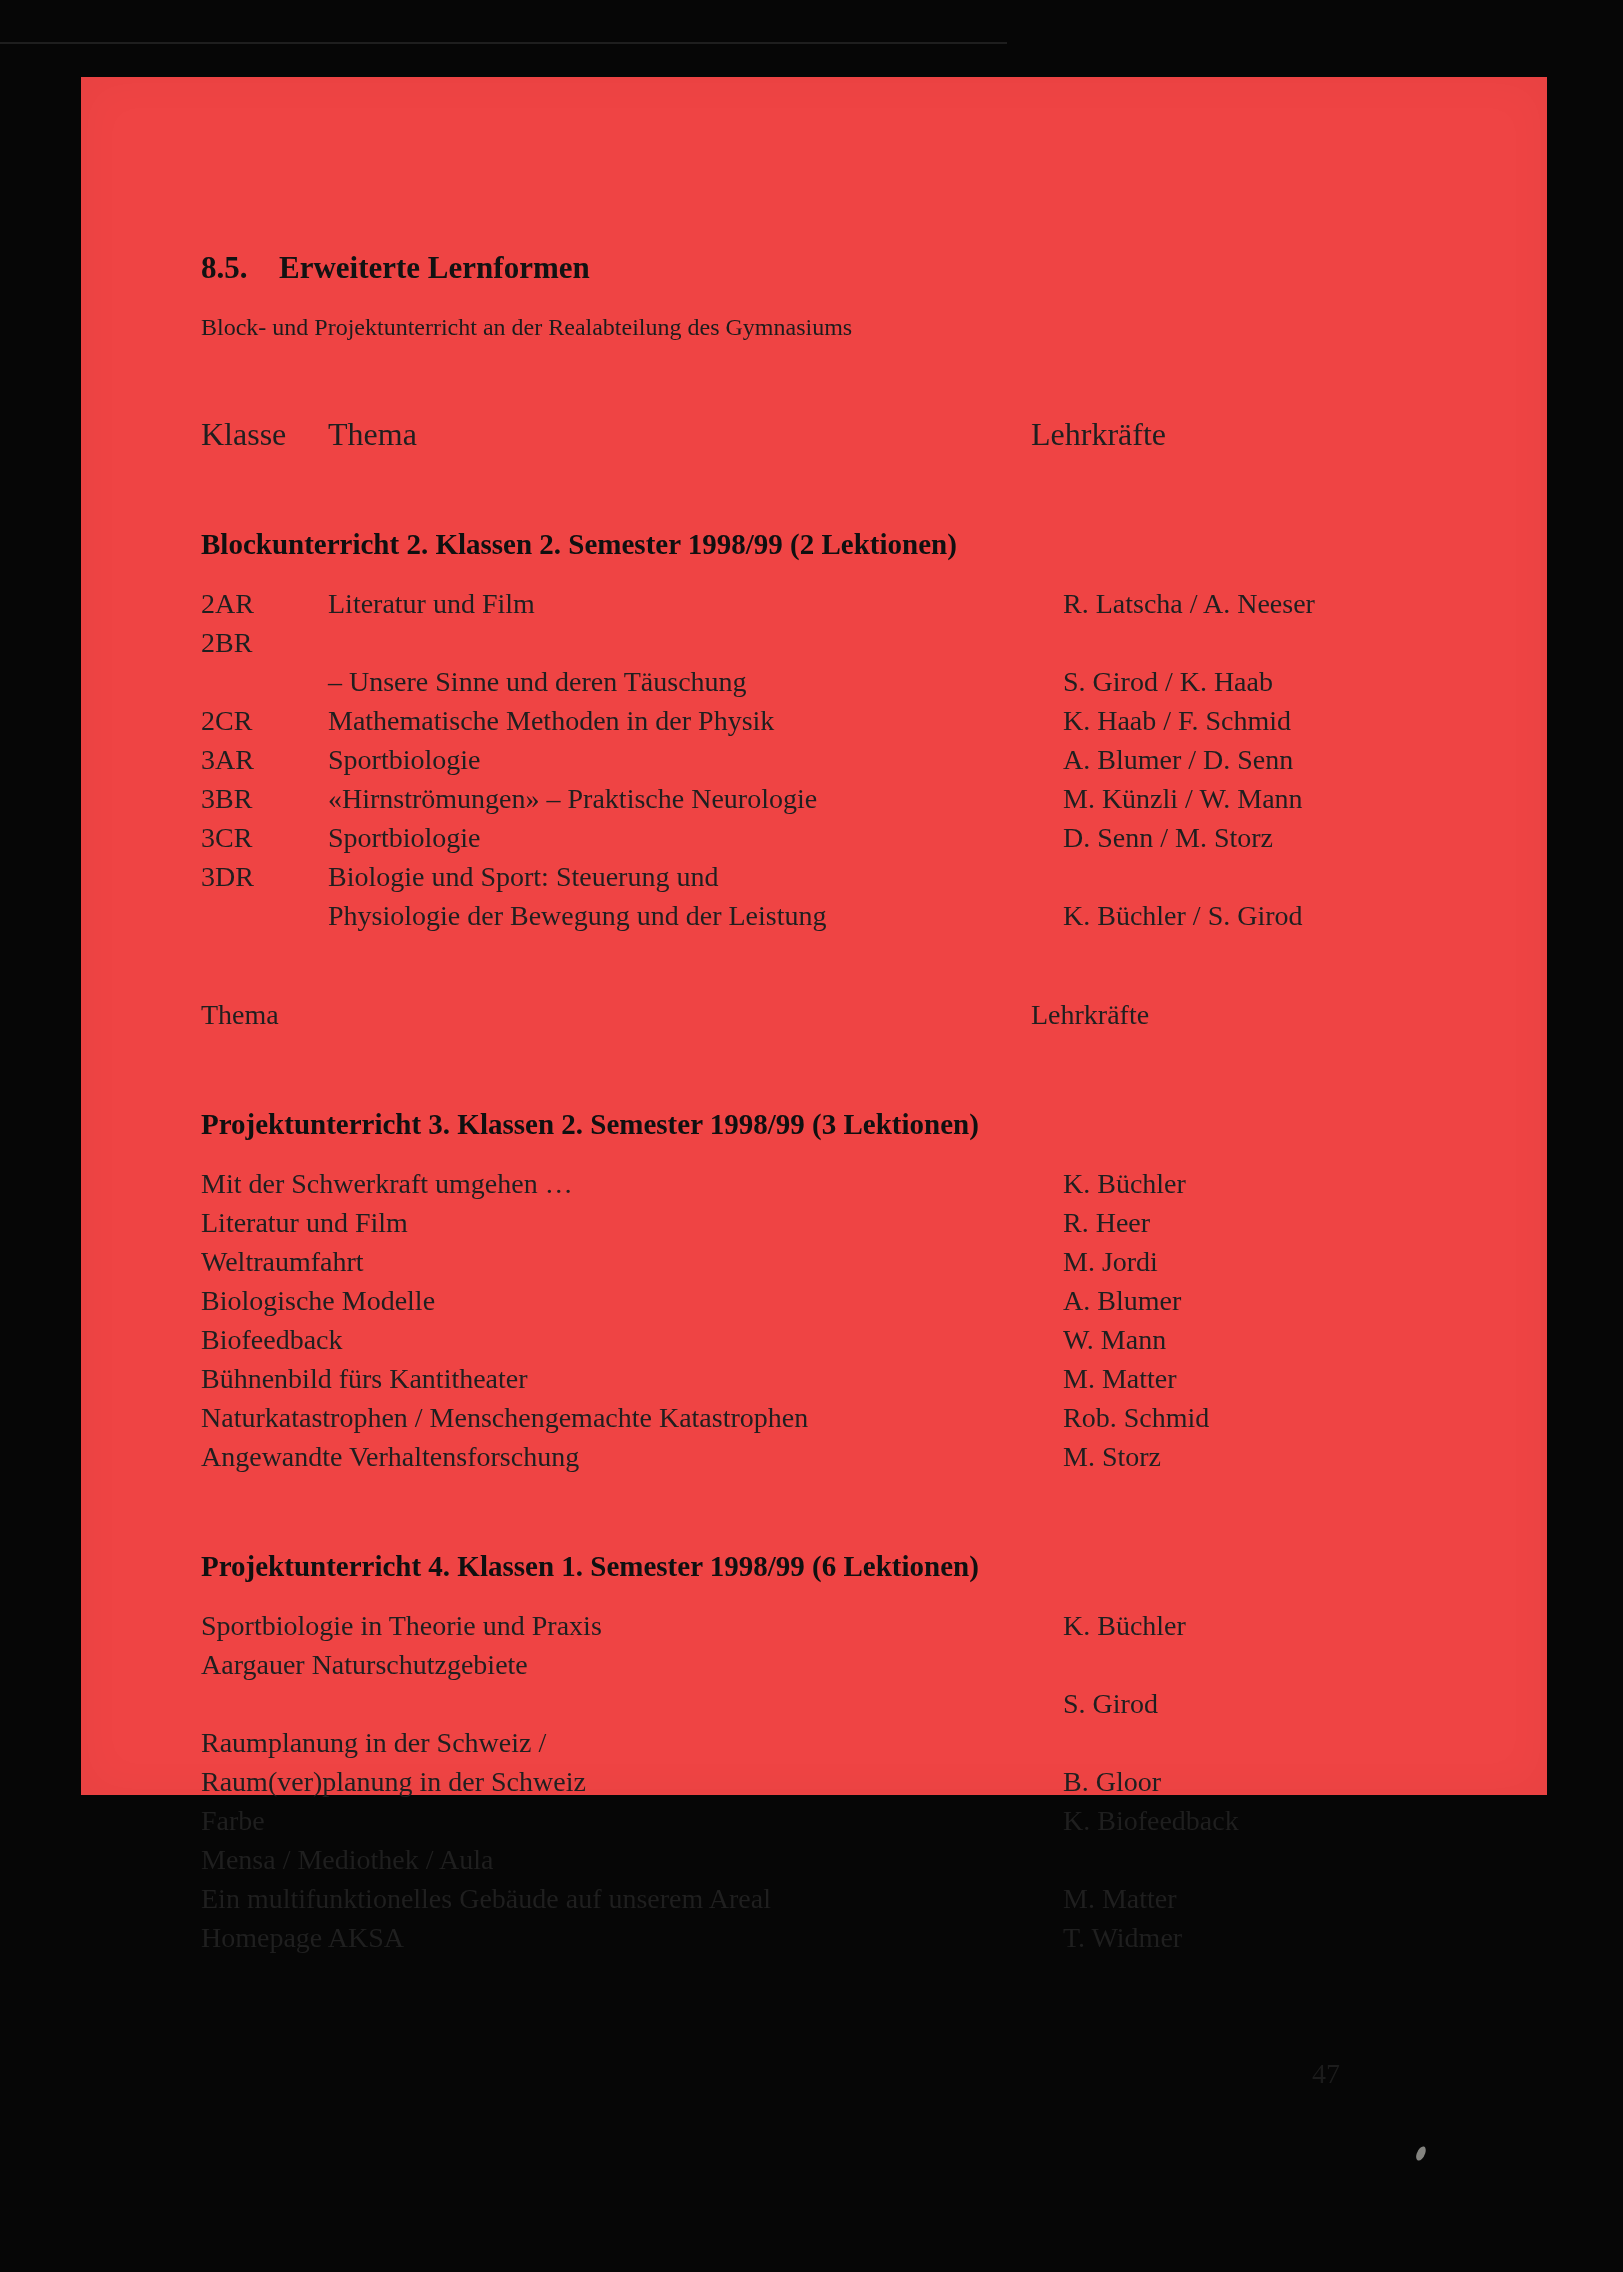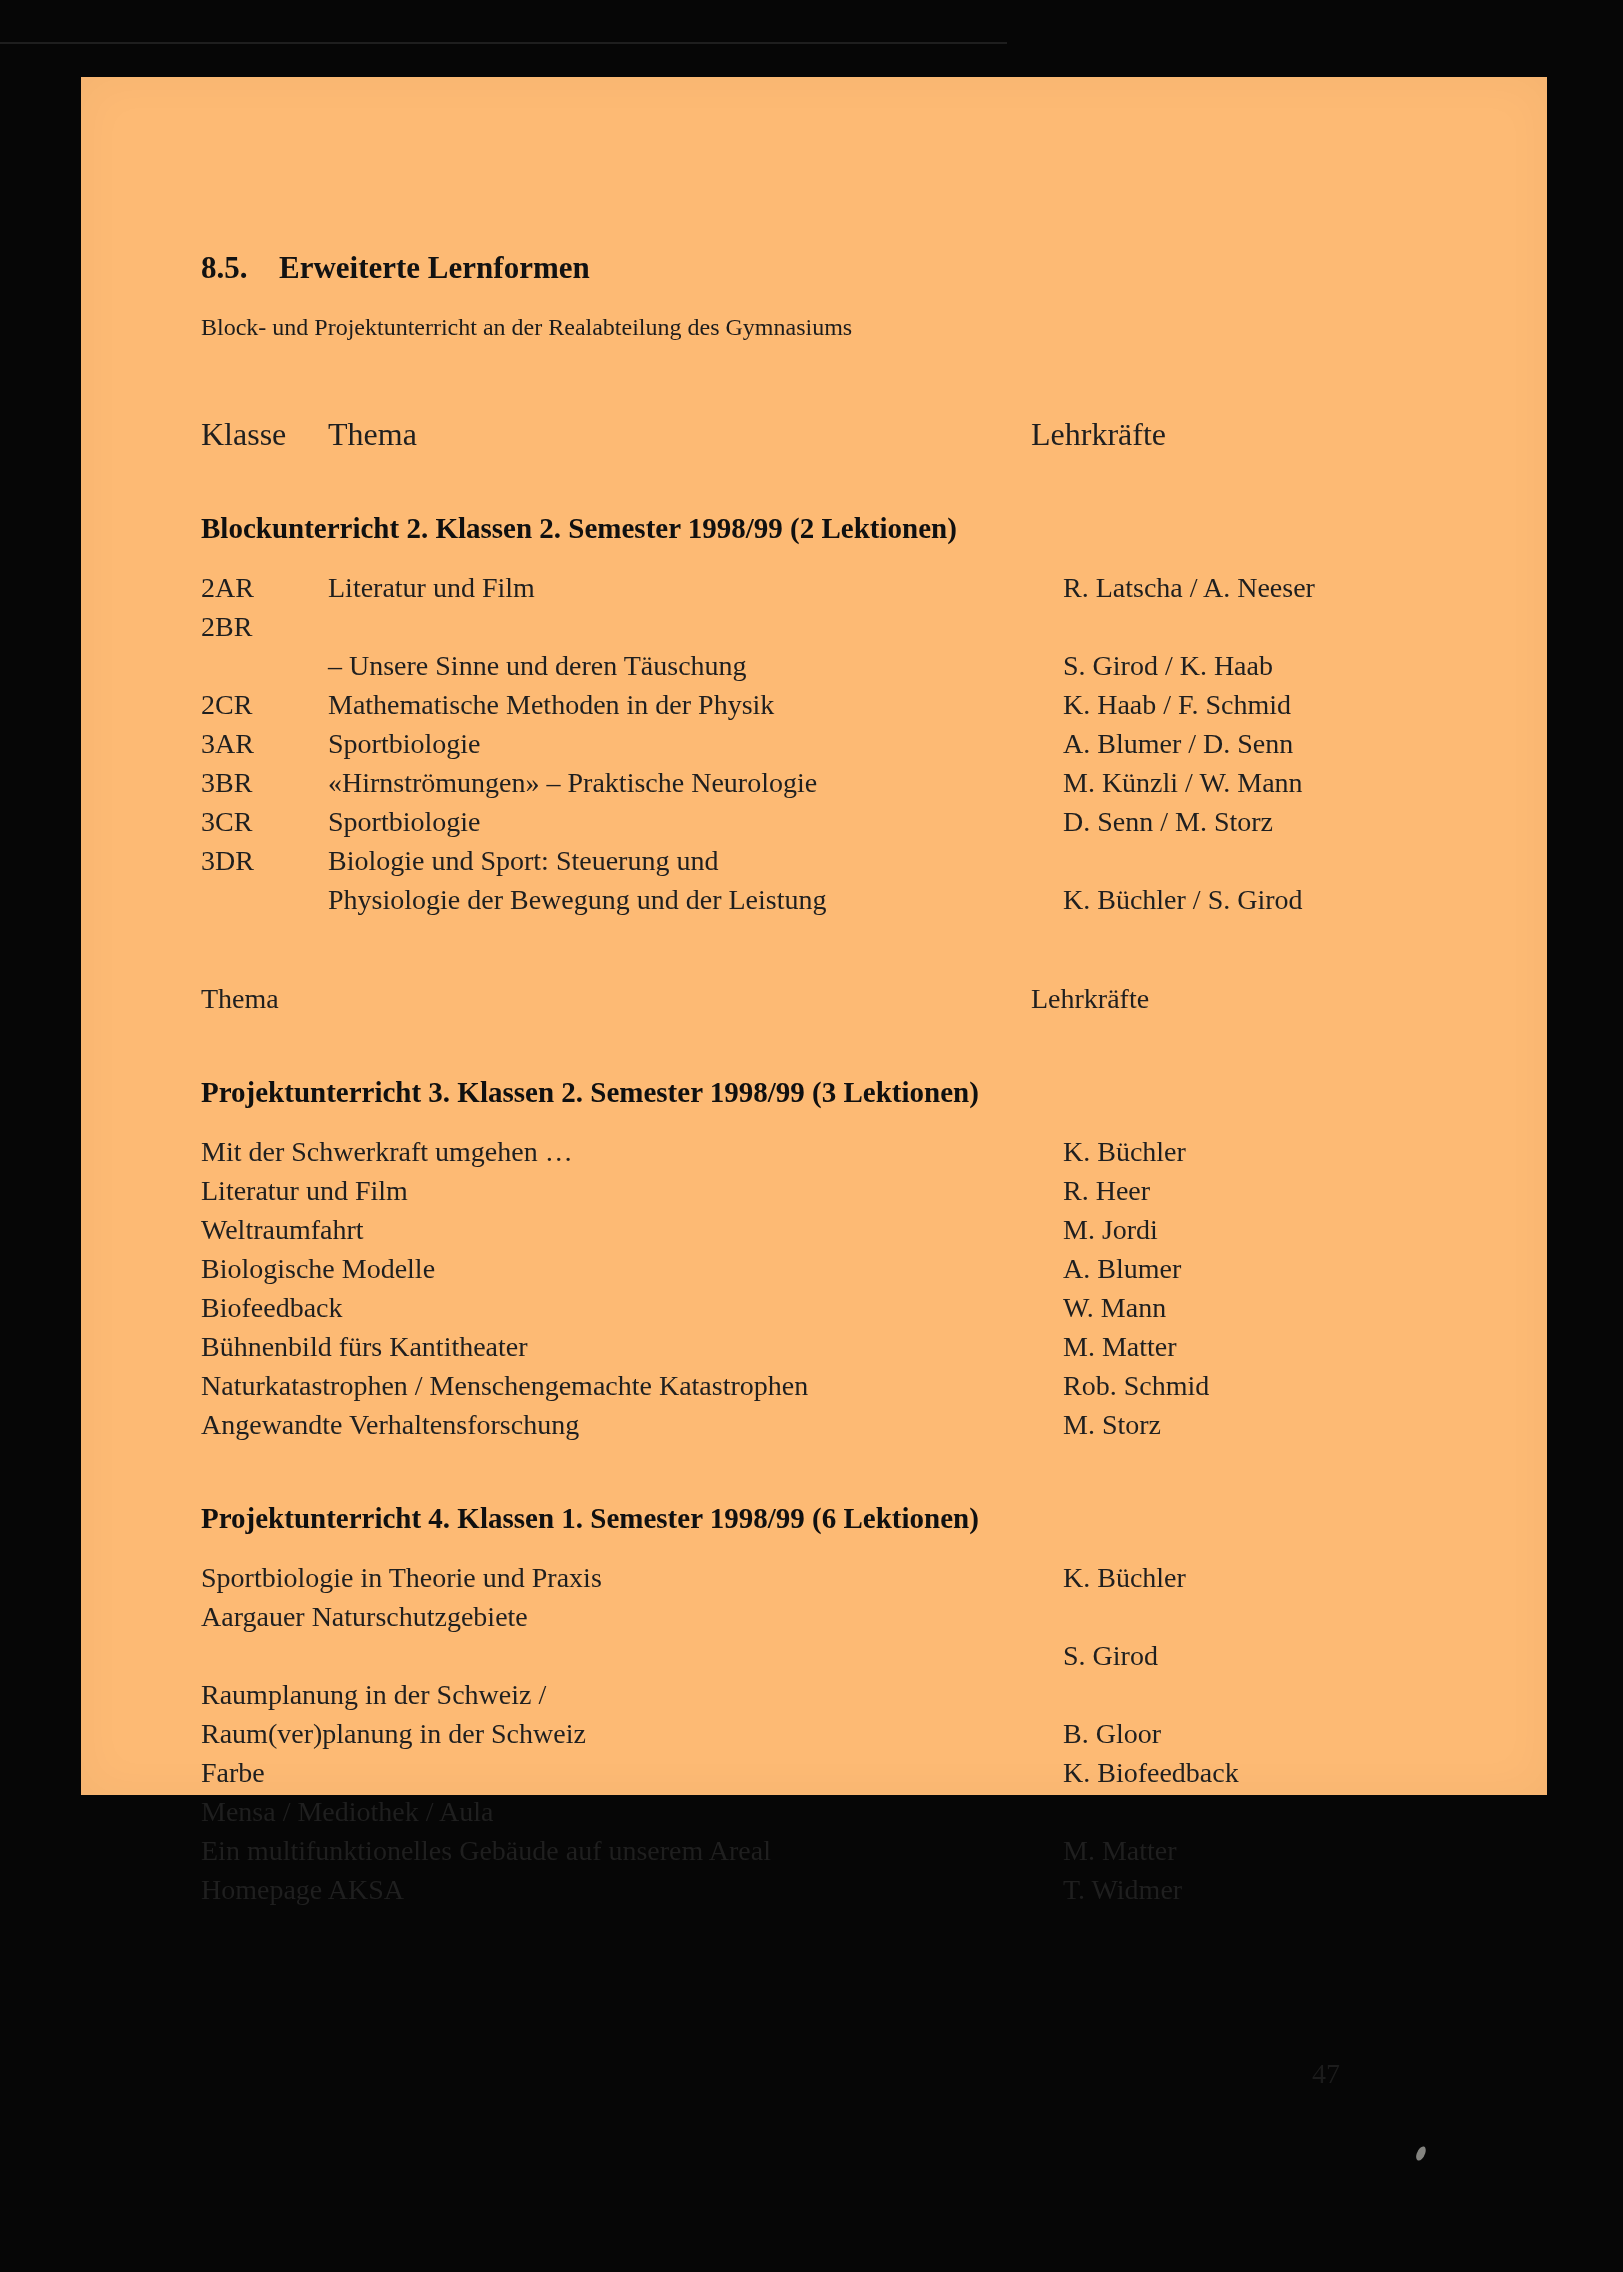--- a/index.html
+++ b/index.html
@@ -22,21 +22,21 @@
     width: 62%;
     height: 1.6px;
     background: #1e1e1e;
   }
   .page {
     position: absolute;
     left: 81px;
     top: 77px;
     width: 1466px;
     height: 1718px;
-    background: #fdba74;
+    background: #ef4444;
     box-shadow: inset 0 0 49px rgba(0,0,0,0.04);
   }
   .content {
     position: absolute;
     left: 120px;
     top: 0;
     width: 1267px;
     padding-top: 171px;
     color: #1f1f1f;
   }
@@ -68,21 +68,21 @@
     margin-top: 60px;
     height: 39px;
     font-size: 28px;
     line-height: 39px;
   }
   .hc-klasse { position: absolute; left: 0; white-space: nowrap; }
   .hc-thema  { position: absolute; left: 127px; white-space: nowrap; }
   .hc-thema-left { position: absolute; left: 0; white-space: nowrap; }
   .hc-lehr   { position: absolute; left: 830px; white-space: nowrap; }
   .sec-title {
-    margin-top: 56px;
+    margin-top: 72px;
     margin-bottom: 21px;
     font-size: 29px;
     line-height: 37px;
     font-weight: bold;
     color: #101010;
   }
   .row {
     position: relative;
     height: 39px;
     font-size: 28px;

